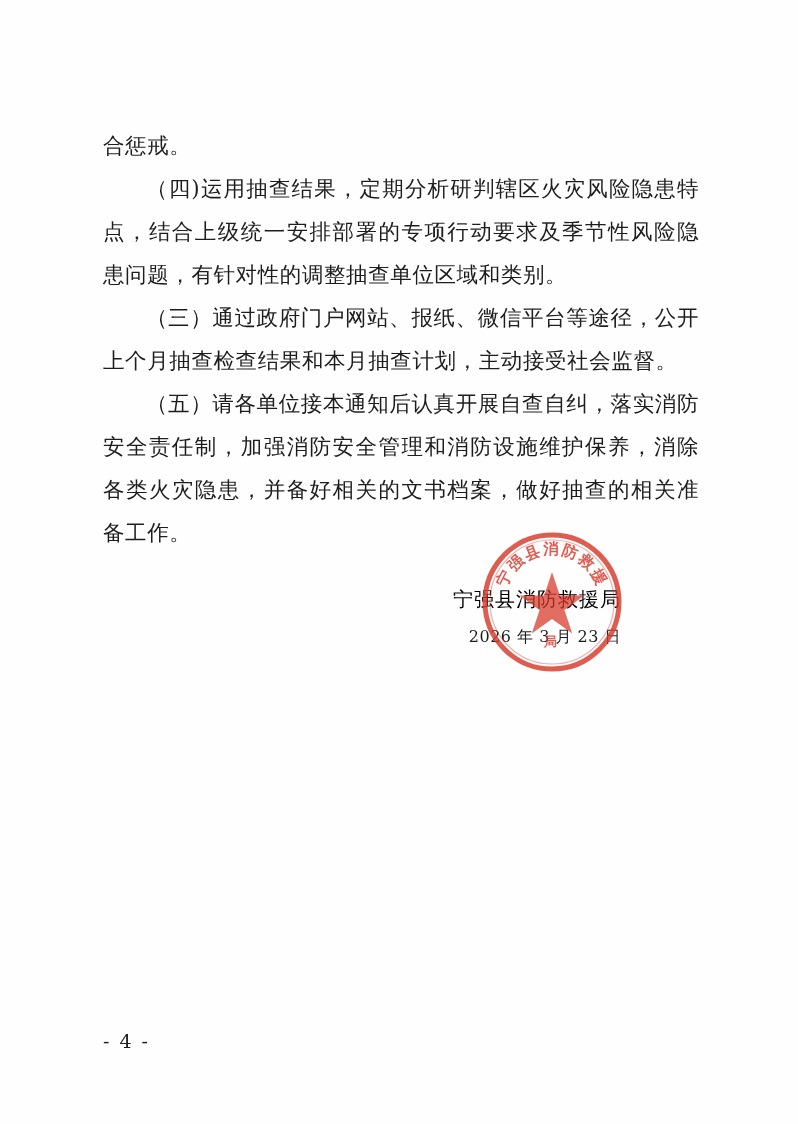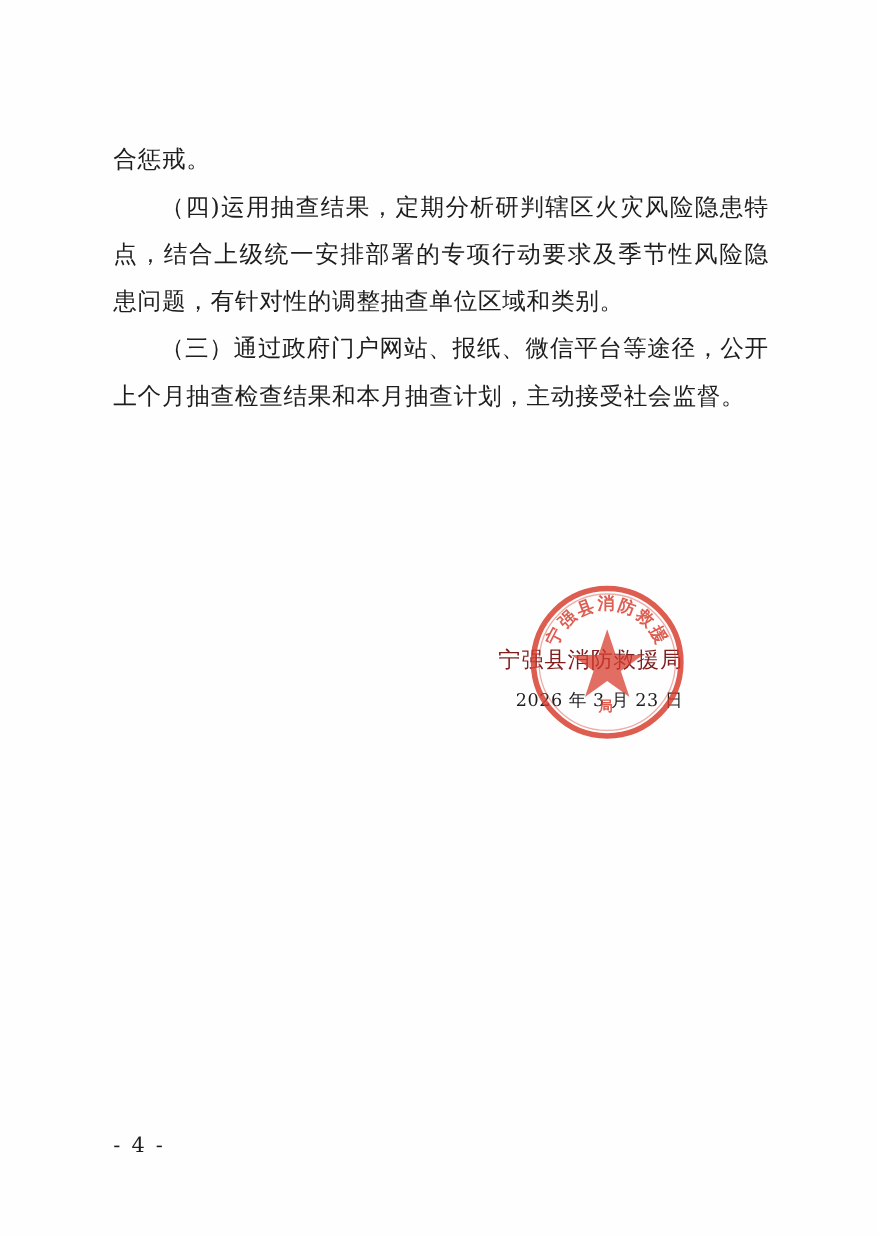--- a/index.html
+++ b/index.html
@@ -51,21 +51,21 @@
     left: 103px;
     top: 580px;
     width: 596px;
     text-align: right;
   }
 
   .sig-line {
     font-size: 20px;
     line-height: 38px;
     letter-spacing: 1px;
-    color: #7f1d1d;
+    color: #000000;
     padding-right: 78px;
   }
 
   .sig-date {
     font-size: 16px;
     line-height: 38px;
     letter-spacing: 0.5px;
     color: #1d1d1d;
     padding-right: 78px;
     font-family: "DejaVu Serif", "Liberation Serif", serif;
@@ -102,20 +102,21 @@
 </style>
 </head>
 <body>
 
 <div class="page">
 
   <div class="content">
     <p class="para">合惩戒。</p>
     <p class="para indent">（四)运用抽查结果，定期分析研判辖区火灾风险隐患特点，结合上级统一安排部署的专项行动要求及季节性风险隐患问题，有针对性的调整抽查单位区域和类别。</p>
     <p class="para indent">（三）通过政府门户网站、报纸、微信平台等途径，公开上个月抽查检查结果和本月抽查计划，主动接受社会监督。</p>
+    <p class="para indent">（五）请各单位接本通知后认真开展自查自纠，落实消防安全责任制，加强消防安全管理和消防设施维护保养，消除各类火灾隐患，并备好相关的文书档案，做好抽查的相关准备工作。</p>
   </div>
 
   <div class="signature-block">
     <div class="sig-line">宁强县消防救援局</div>
     <div class="sig-date">2026 年 3 月 23 日</div>
   </div>
 
   <div class="seal">
     <svg viewBox="0 0 148 148" xmlns="http://www.w3.org/2000/svg">
       <defs>

